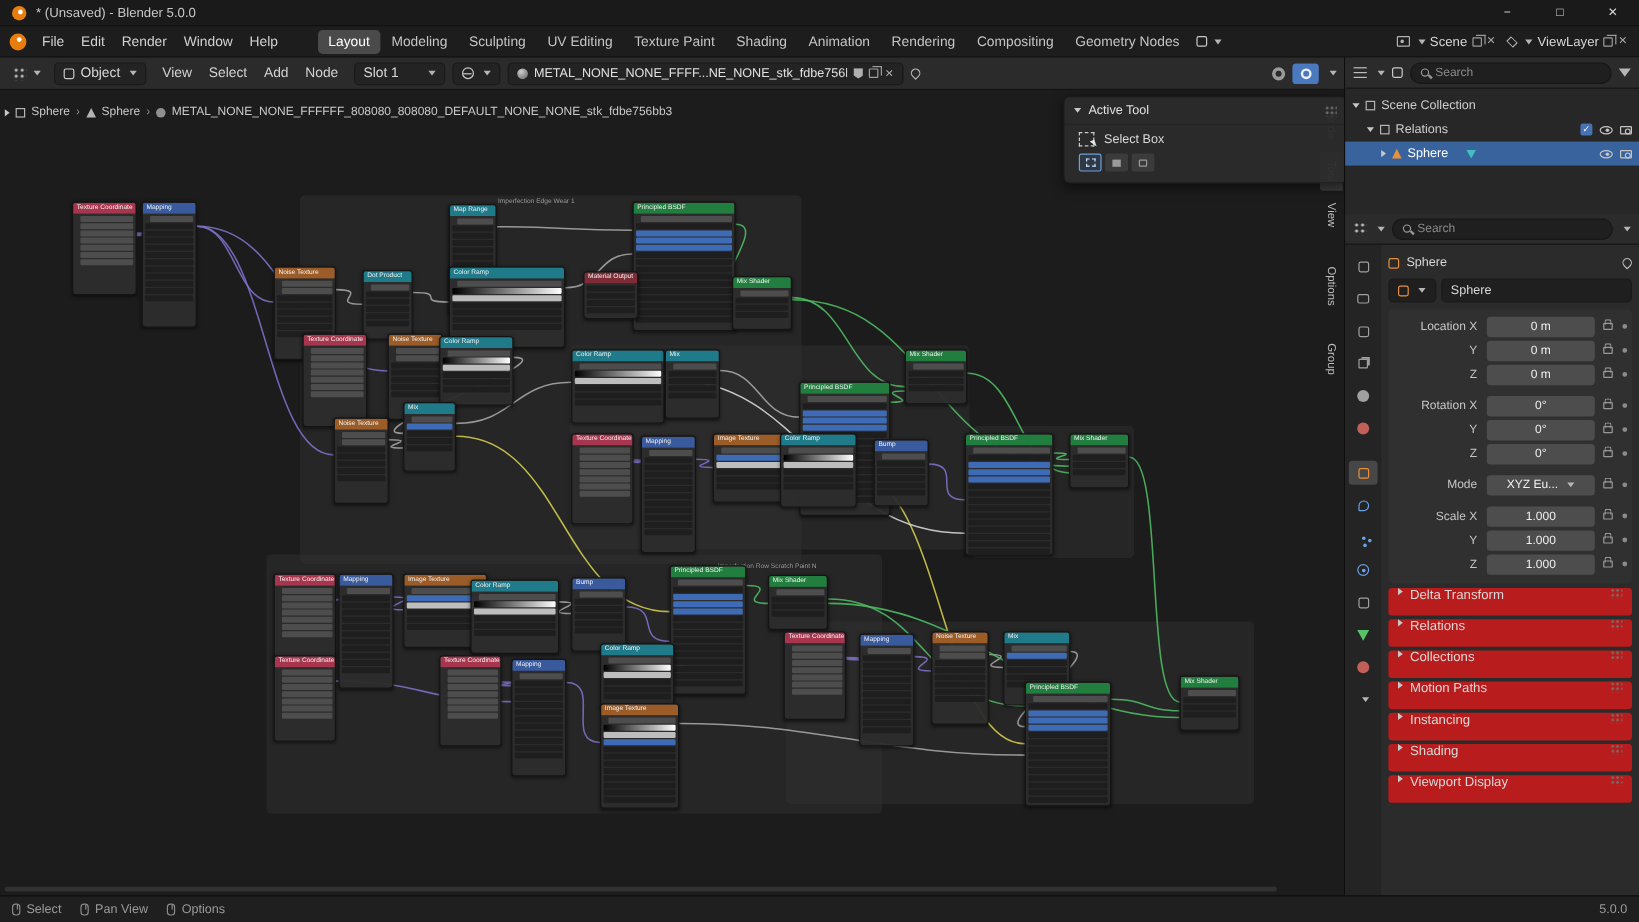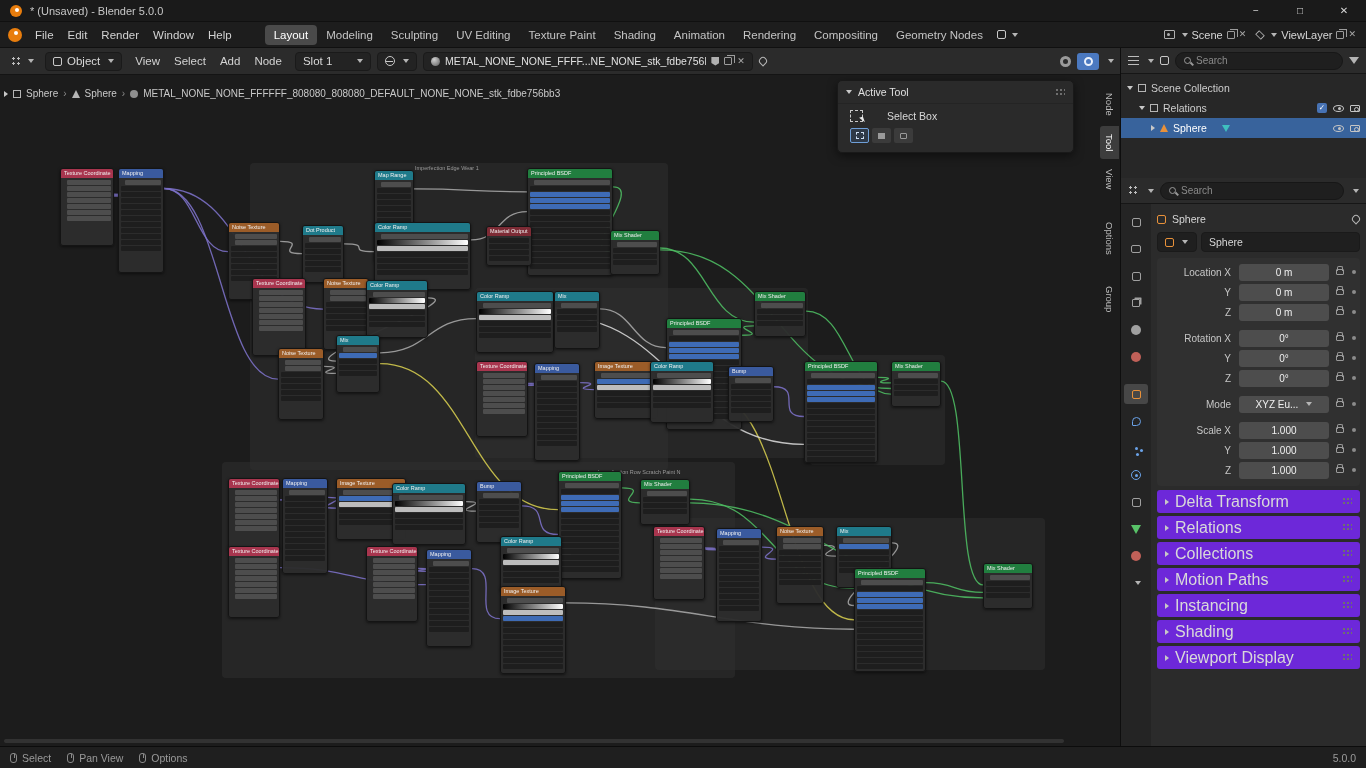--- a/index.html
+++ b/index.html
@@ -64,24 +64,24 @@
   .nr.w{background:#bdbdbd}
   
   .bcrumb{position:absolute;left:4px;top:13px;display:flex;align-items:center;gap:5px;font-size:10px;color:#c9c9c9;z-index:20}
   .tri{width:0;height:0;border-left:3.5px solid transparent;border-right:3.5px solid transparent;border-top:4.5px solid #c8c8c8;display:inline-block;flex:none}
   .tri.r{border-top:3.5px solid transparent;border-bottom:3.5px solid transparent;border-left:4.5px solid #c8c8c8;border-right:none}
   .cubeico{width:8px;height:8px;border:1.2px solid #b5b5b5;flex:none}
   .meshico{width:0;height:0;border-left:4.5px solid transparent;border-right:4.5px solid transparent;border-bottom:8px solid #b5b5b5;flex:none}
   .ballsm{width:8px;height:8px;border-radius:50%;background:#8f8f8f;flex:none}
   .bsep::before{content:'›';color:#8a8a8a}
   
-  .atool{position:absolute;left:837px;top:5px;width:237px;background:rgba(43,43,43,.97);border:1px solid #191919;border-radius:5px;box-shadow:0 3px 10px rgba(0,0,0,.5);z-index:30}
+  .atool{position:absolute;left:886px;top:5px;width:237px;background:rgba(43,43,43,.97);border:1px solid #191919;border-radius:5px;box-shadow:0 3px 10px rgba(0,0,0,.5);z-index:30}
   .athead{display:flex;align-items:center;gap:6px;padding:5px 8px;font-size:10.5px;color:#e0e0e0;border-bottom:1px solid #242424}
   .handle{width:10px;height:9px;background-image:radial-gradient(#6f6f6f 1px,transparent 1.2px);background-size:4px 4px;margin-left:auto;flex:none}
-  .atitem{display:flex;align-items:center;gap:24px;padding:6px 12px 2px;font-size:10.5px;color:#d8d8d8}
+  .atitem{display:flex;align-items:center;gap:8px;padding:6px 12px 2px;font-size:10.5px;color:#d8d8d8}
   .selboxico{width:13px;height:12px;border:1px dashed #c9c9c9;flex:none;position:relative}
   .selboxico::after{content:'';position:absolute;right:-2px;bottom:-2px;width:0;height:0;border-left:4px solid transparent;border-top:6px solid #e8e8e8;transform:rotate(-20deg)}
   .attoggles{display:flex;gap:3px;padding:4px 12px 9px}
   .atbtn{width:19px;height:15px;background:#3b3b3b;border-radius:2px;display:flex;align-items:center;justify-content:center}
   .atbtn.on{background:#2e3947;border:1px solid #6f9fd8}
   .atbtn .bx{width:8px;height:7px;border:1px dashed #cfe0f5}
   .atbtn .bx2{width:7px;height:6px;background:#9a9a9a}
   .atbtn .bx3{width:7px;height:6px;border:1px solid #9a9a9a;border-radius:1px}
   
   .vtabs{position:absolute;right:0;top:10px;width:20px;display:flex;flex-direction:column;align-items:flex-start;z-index:25}
@@ -135,21 +135,21 @@
   .ppanel{background:#303030;border-radius:4px;overflow:hidden;margin-bottom:4px}
   .phead{height:22px;background:#383838;display:flex;align-items:center;gap:6px;padding:0 8px;font-size:10.5px;color:#e2e2e2}
   .pbody{padding:4px 6px 6px 0}
   .prow{height:20px;display:flex;align-items:center;padding-left:6px}
   .prow.gap{margin-top:6px}
   .plab{width:76px;text-align:right;font-size:10px;color:#c6c6c6;padding-right:8px;white-space:nowrap;flex:none}
   .pval{width:90px;height:17px;background:#4d4d4d;border-radius:3px;color:#f0f0f0;font-size:10px;display:flex;align-items:center;justify-content:center;gap:5px;flex:none}
   .lock{width:8px;height:6px;border:1px solid #9a9a9a;border-radius:1px;position:relative;margin-left:7px;flex:none}
   .lock::before{content:'';position:absolute;top:-4px;right:0;width:4px;height:4px;border:1px solid #9a9a9a;border-bottom:none;border-radius:2px 2px 0 0}
   .adot{width:4px;height:4px;border-radius:50%;background:#8b8b8b;margin-left:8px;flex:none}
-  .psec{height:23px;background:#6d28d9;border-radius:3px;display:flex;align-items:center;gap:6px;padding:0 8px;margin-bottom:3px;font-size:16px;color:#d9d9d9}
+  .psec{height:23px;background:#b91c1c;border-radius:3px;display:flex;align-items:flex-start;gap:6px;padding:0 8px;margin-bottom:3px;font-size:11px;color:#d9d9d9}
   .seclab{flex:1}
   
   .statusbar{height:22px;background:#1f1f1f;border-top:1px solid #0c0c0c;display:flex;align-items:center;padding:0 10px;font-size:10.5px;color:#9a9a9a}
   .sitem{display:flex;align-items:center;gap:5px;margin-right:16px}
   .mouse{width:7px;height:10px;border:1px solid #8a8a8a;border-radius:3px;position:relative;flex:none}
   .mouse::before{content:'';position:absolute;left:50%;top:0;width:1px;height:4px;background:#8a8a8a}
   .ver{margin-left:auto}
 </style>
 </head>
 <body>

